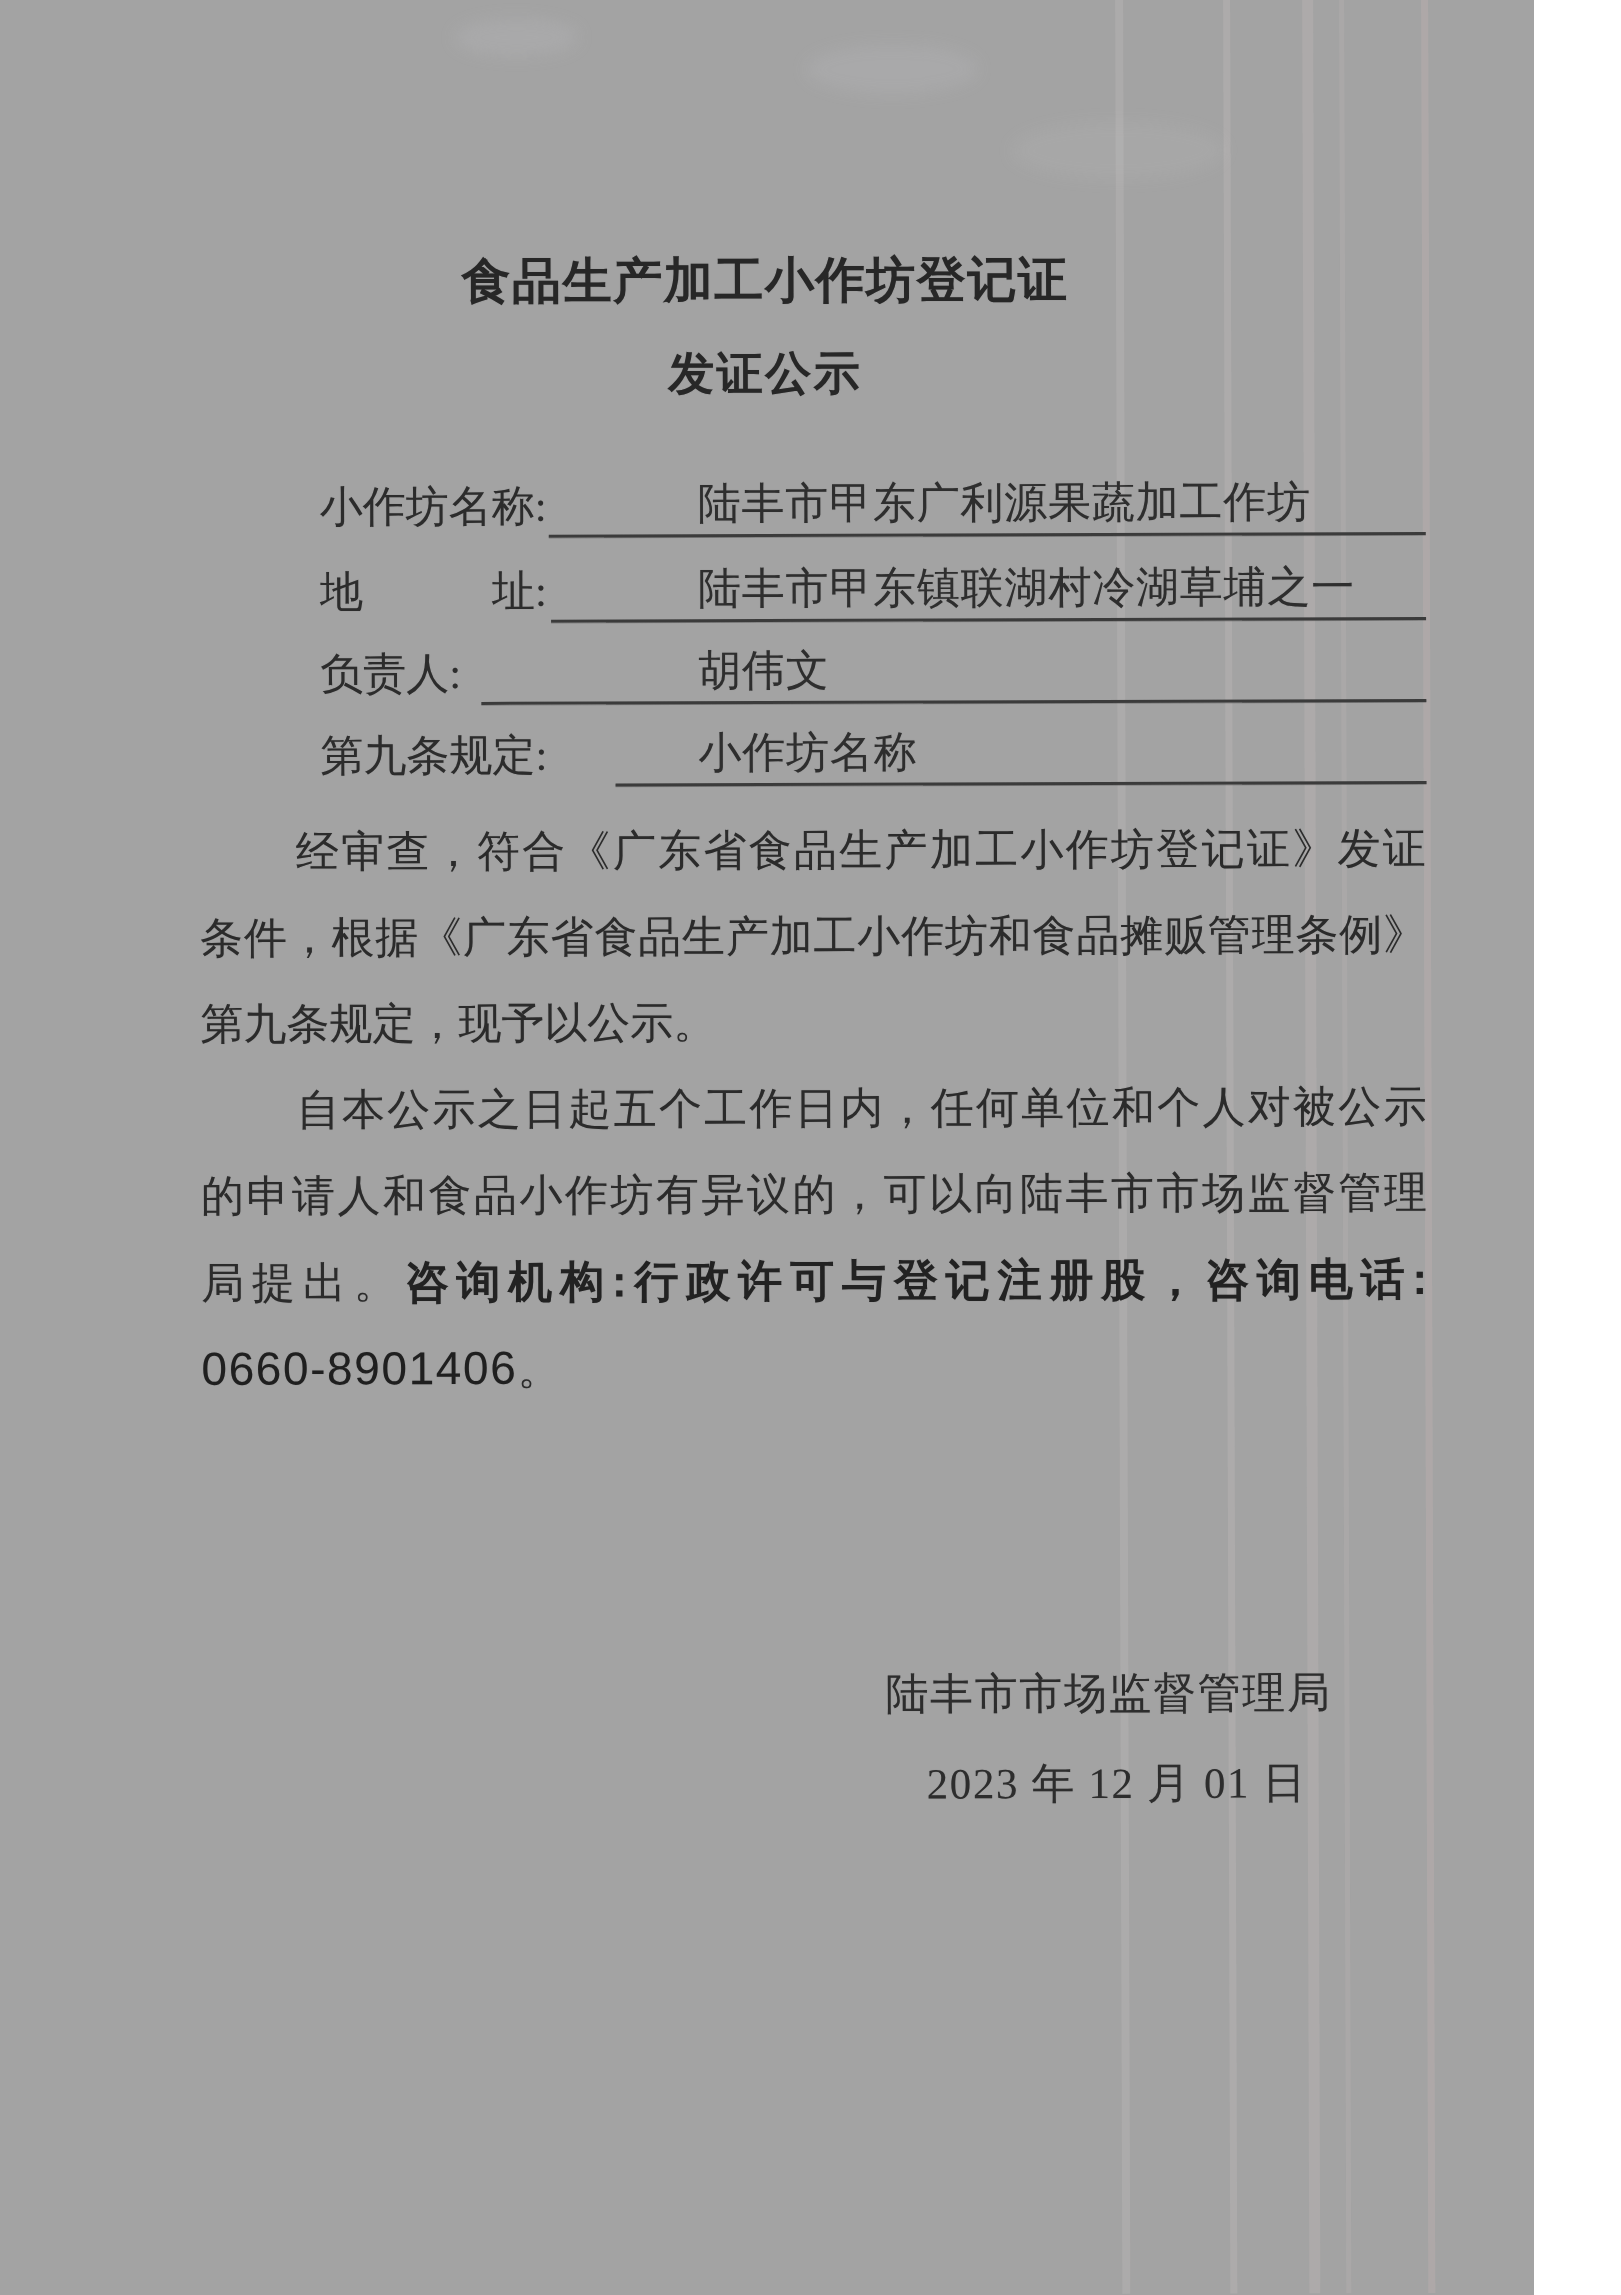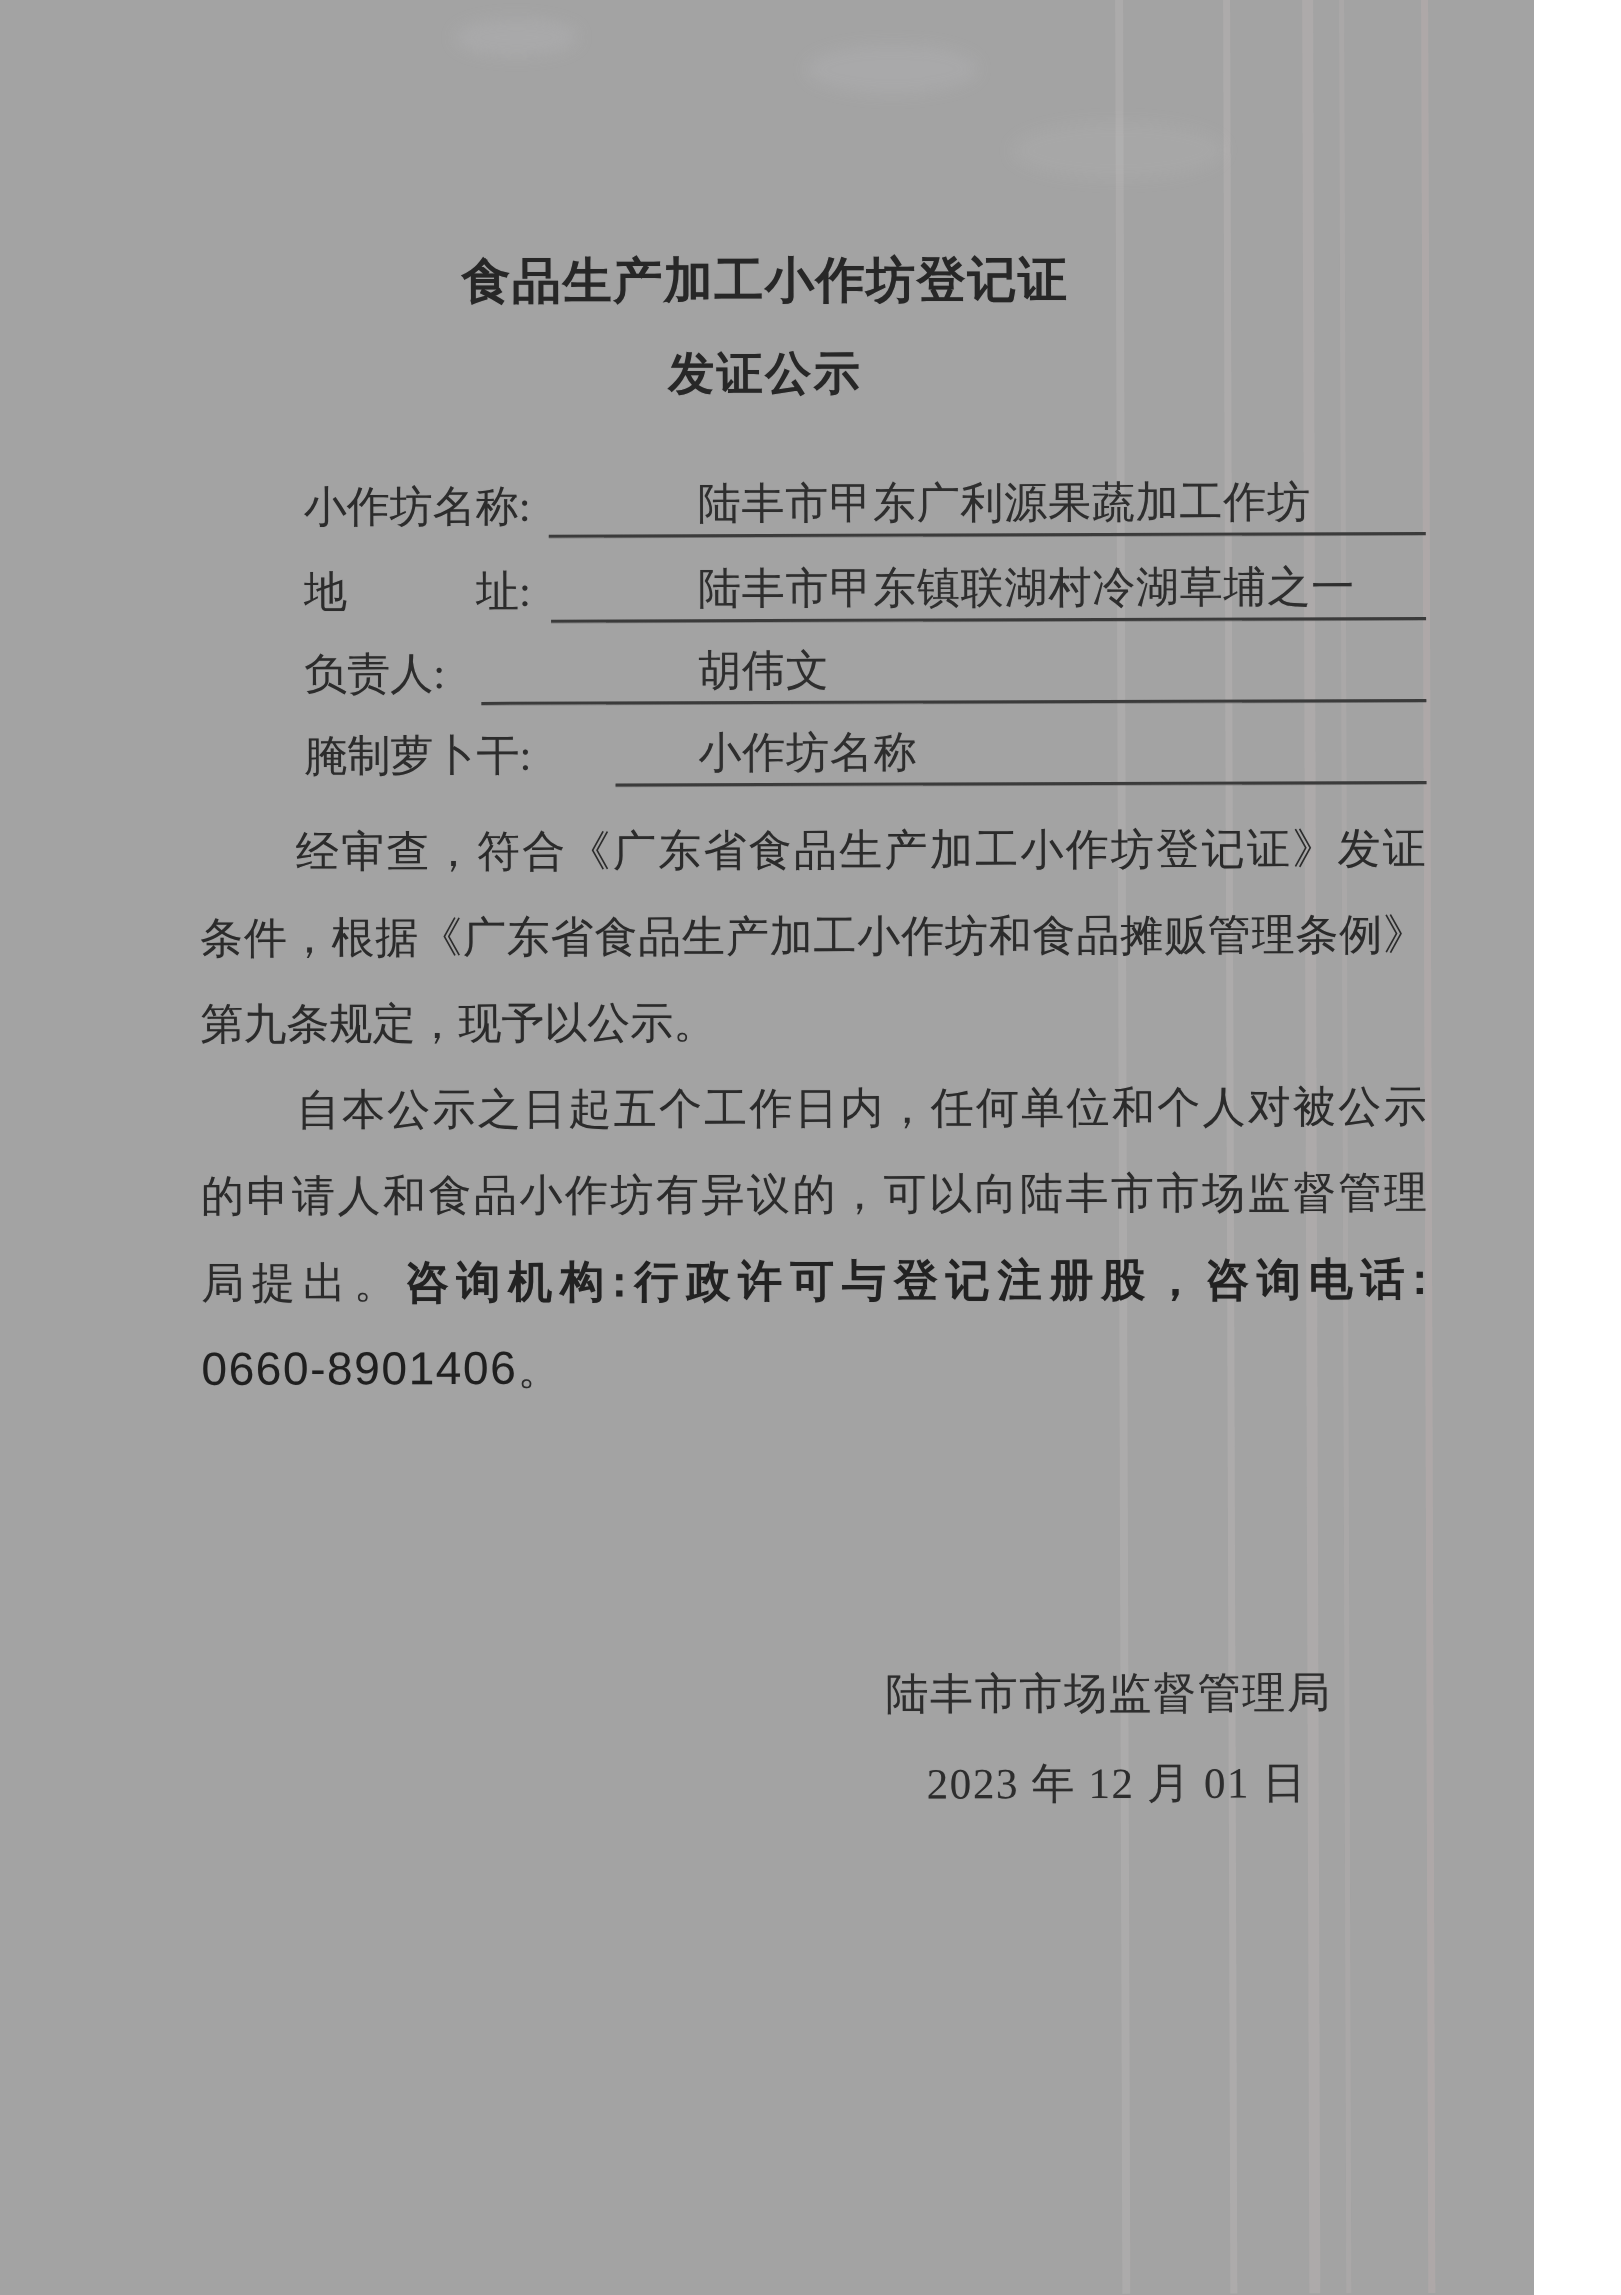--- a/index.html
+++ b/index.html
@@ -77,21 +77,21 @@
     height: 0;
     border-bottom: 3.3px solid #3b3b3b;
     box-shadow: 0 0.8px 0 rgba(60,60,60,0.35);
   }
   .r1 .fline { left: 245px; }
   .r2 .fline { left: 247px; }
   .r3 .fline { left: 177px; }
   .r4 .fline { left: 311px; }
   .flabel {
     position: absolute;
-    left: 0;
+    left: 16px;
     bottom: 9.8px;
     font-size: 43px;
     line-height: 1;
     color: #2c2c2c;
     white-space: pre;
     text-shadow: 0 0 0.8px rgba(40,40,40,0.3);
   }
   .fvalue {
     position: absolute;
     left: 394px;     
@@ -188,21 +188,21 @@
       <span class="flabel">地　　　址:</span>
       <span class="fvalue">陆丰市甲东镇联湖村冷湖草埔之一</span>
     </div>
     <div class="field r3">
       <span class="fline"></span>
       <span class="flabel">负责人:</span>
       <span class="fvalue">胡伟文</span>
     </div>
     <div class="field r4">
       <span class="fline"></span>
-      <span class="flabel">腌制萝卜干:</span>
+      <span class="flabel">第九条规定:</span>
       <span class="fvalue">小作坊名称</span>
     </div>
 
     <div class="bodytext">
       <div class="bline fill indent">
         <span class="bseg">经审查，符合《广东省食品生产加工小作坊登记证》发证</span>
       </div>
       <div class="bline fill">
         <span class="bseg">条件，根据《广东省食品生产加工小作坊和食品摊贩管理条例》</span>
       </div>

